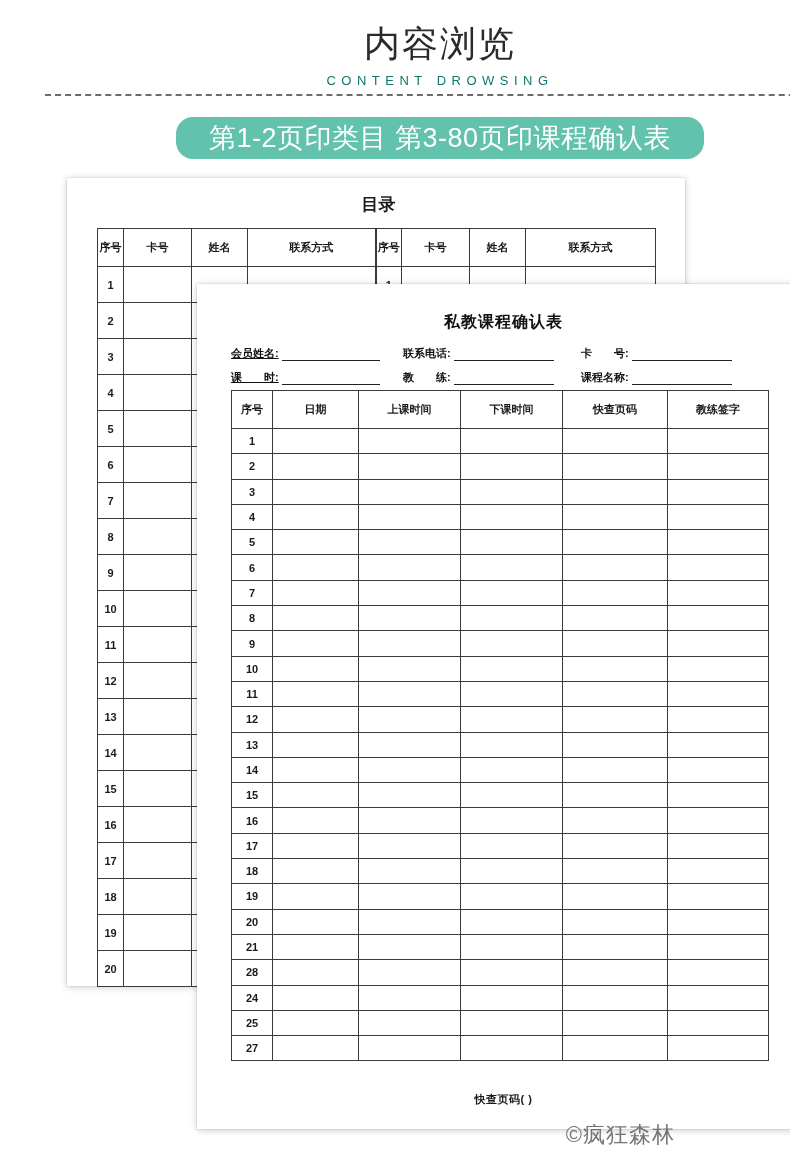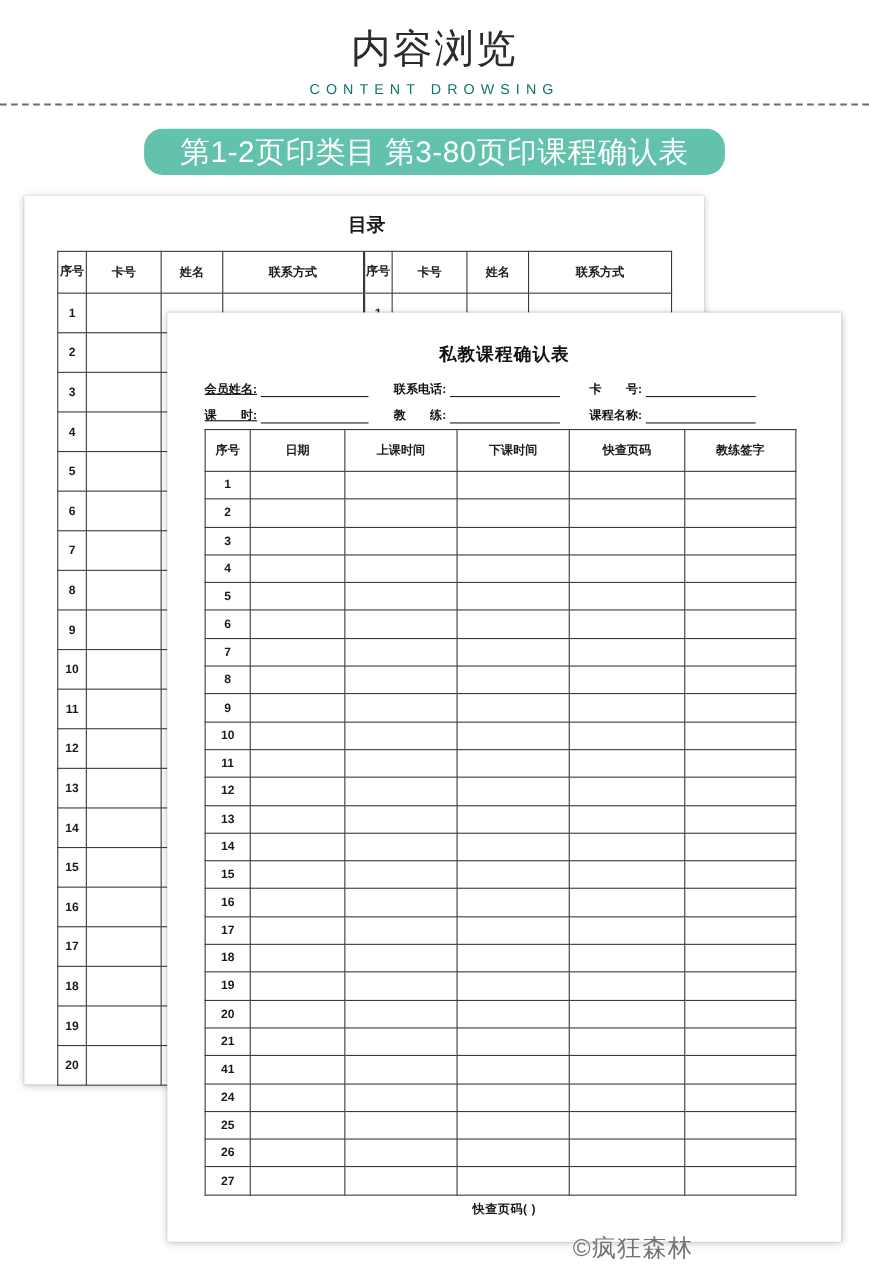--- a/index.html
+++ b/index.html
@@ -10,20 +10,21 @@
     background: #ffffff;
     font-family: "Liberation Sans", "DejaVu Sans", sans-serif;
     overflow: hidden;
   }
 
   #page {
     position: relative;
     width: 640px;
     height: 1154px;
     background: #ffffff;
+    margin-left: 45px;
   }
 
   
   .header-block {
     position: absolute;
     top: 0; left: 0;
     width: 790px;
     text-align: center;
   }
   .header-title {
@@ -688,45 +689,37 @@
             </tr>
             <tr>
               <td class="crs-seq">21</td>
               <td></td>
               <td></td>
               <td></td>
               <td></td>
               <td></td>
             </tr>
             <tr>
-              <td class="crs-seq">41</td>
+              <td class="crs-seq">28</td>
               <td></td>
               <td></td>
               <td></td>
               <td></td>
               <td></td>
             </tr>
             <tr>
               <td class="crs-seq">24</td>
               <td></td>
               <td></td>
               <td></td>
               <td></td>
               <td></td>
             </tr>
             <tr>
               <td class="crs-seq">25</td>
-              <td></td>
-              <td></td>
-              <td></td>
-              <td></td>
-              <td></td>
-            </tr>
-            <tr>
-              <td class="crs-seq">26</td>
               <td></td>
               <td></td>
               <td></td>
               <td></td>
               <td></td>
             </tr>
             <tr>
               <td class="crs-seq">27</td>
               <td></td>
               <td></td>

